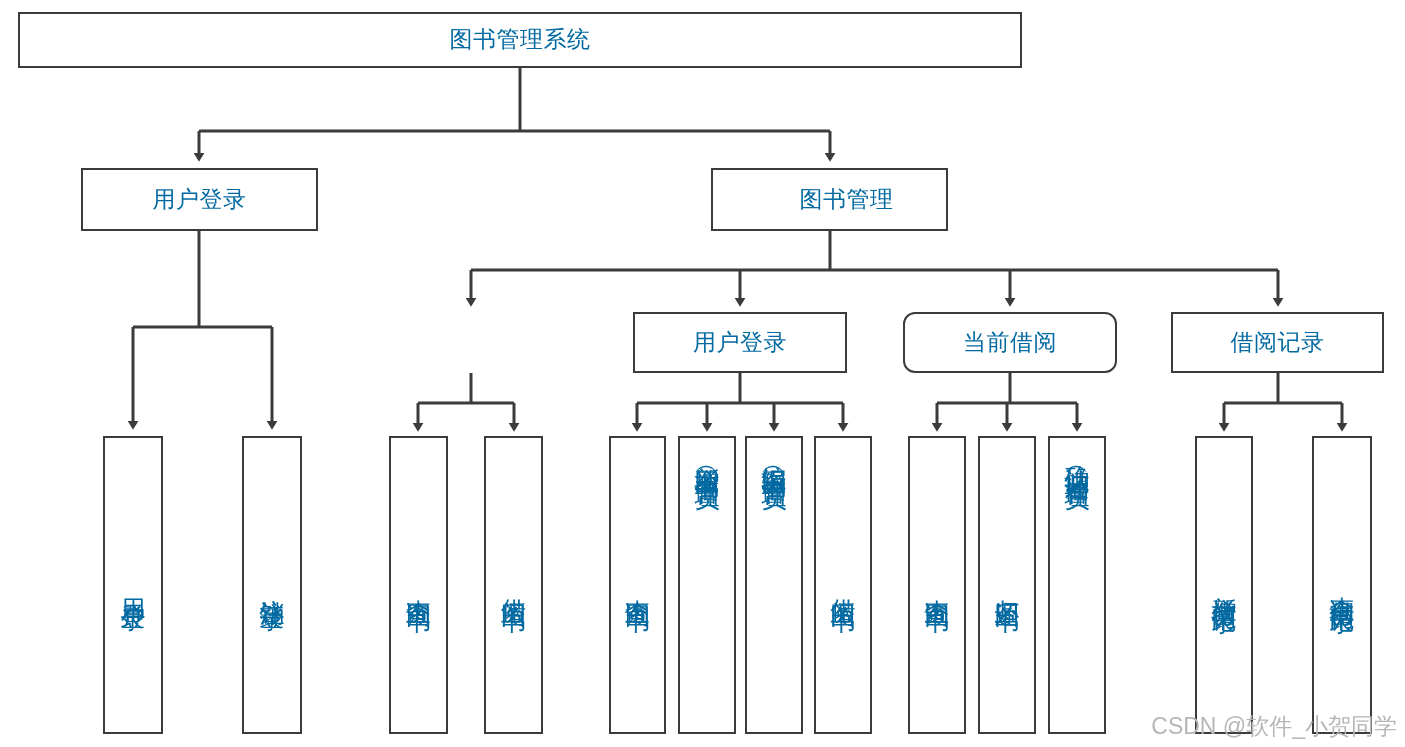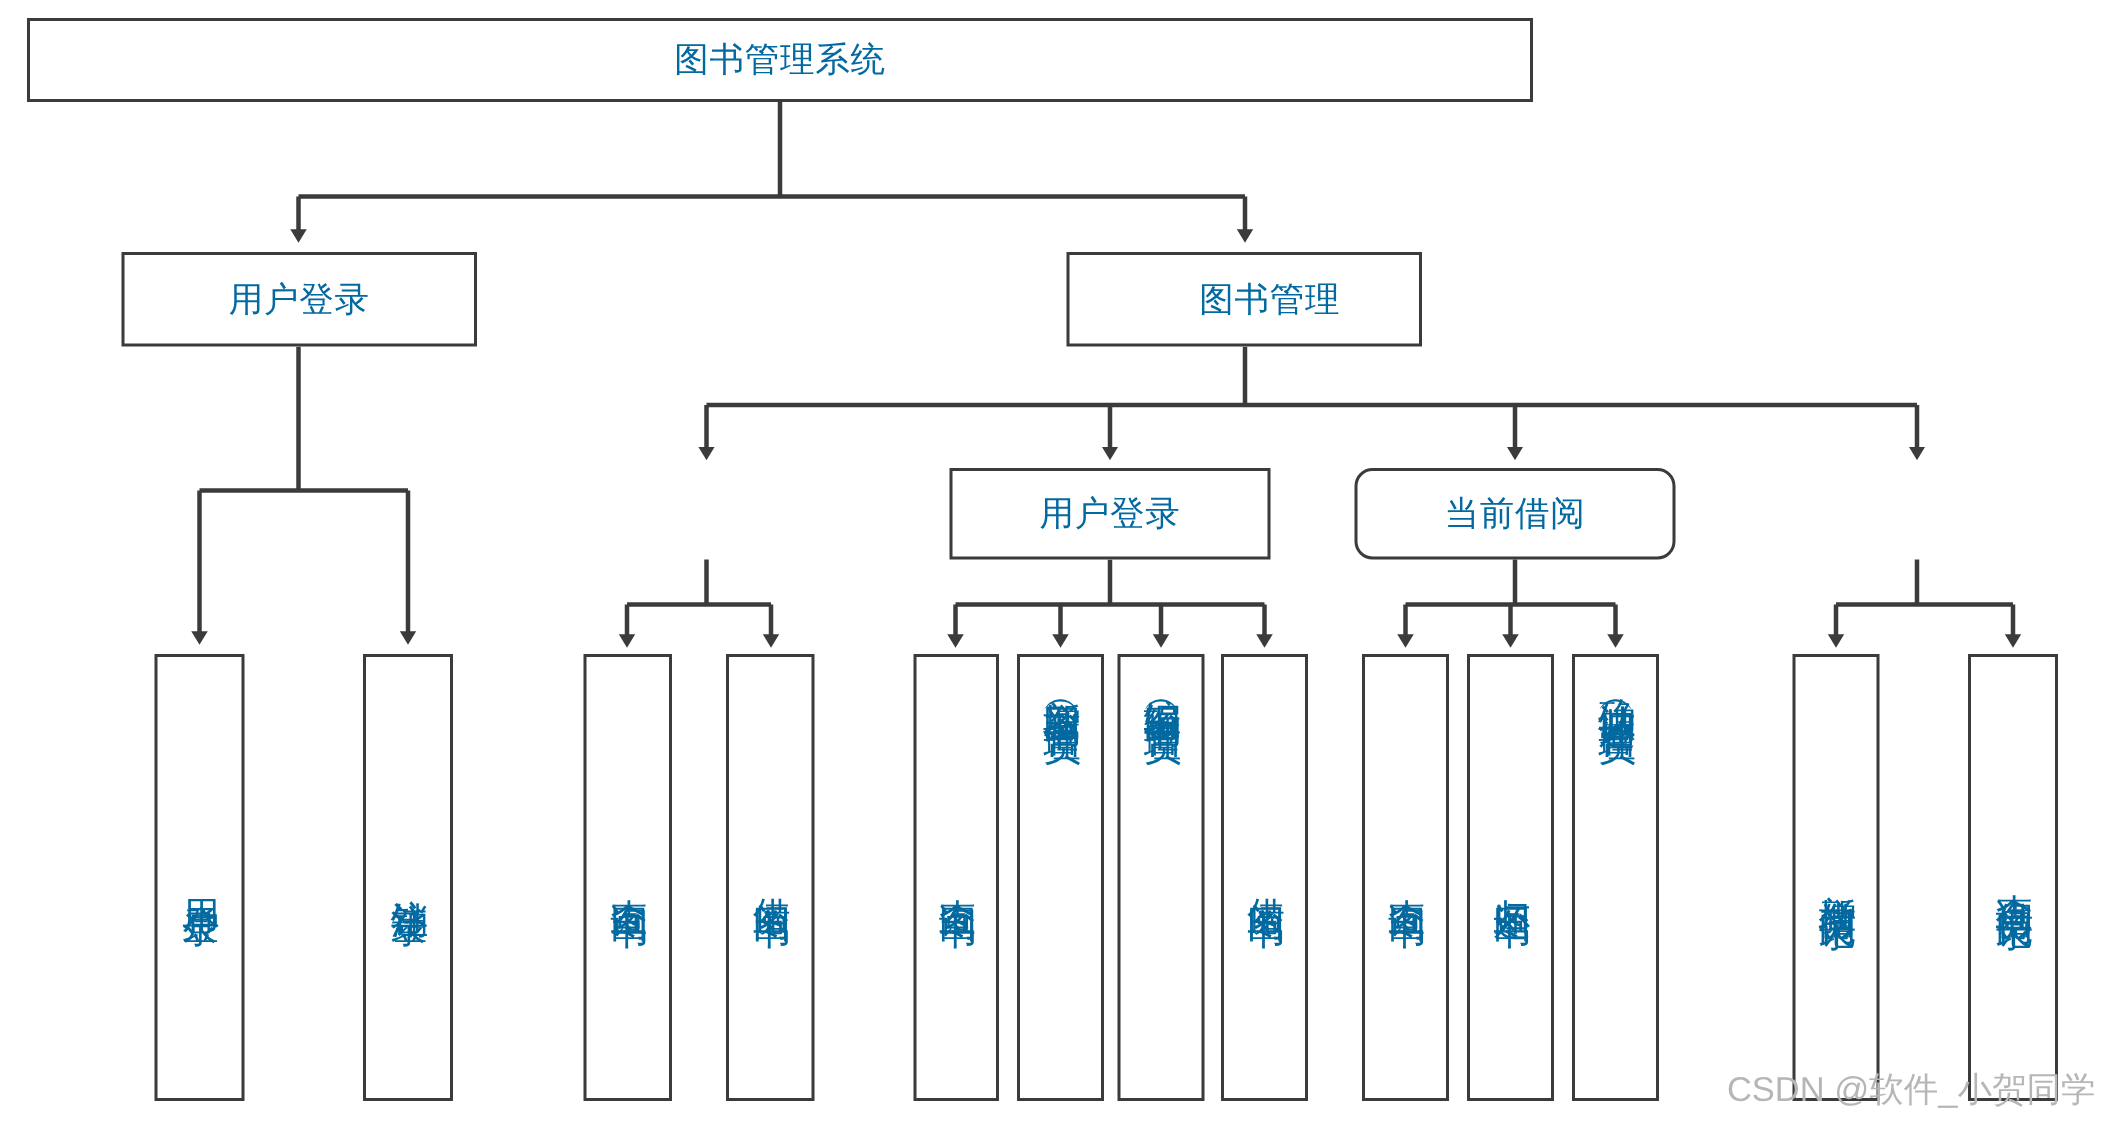--- a/index.html
+++ b/index.html
@@ -139,20 +139,23 @@
   <div class="node horizontal" style="left:711px; top:168px; width:237px; height:63px;padding-left:34px;">
     <span class="label">图书管理</span>
   </div>
 
   <div class="node horizontal" style="left:633px; top:312px; width:214px; height:61px;">
     <span class="label">用户登录</span>
   </div>
   <div class="node horizontal" style="left:903px; top:312px; width:214px; height:61px;border-radius:12px;">
     <span class="label">当前借阅</span>
   </div>
+  <div class="node horizontal" style="left:1171px; top:312px; width:213px; height:61px;">
+    <span class="label">借阅记录</span>
+  </div>
 
   <div class="node vertical center-v" style="left:103px; top:436px; width:60px; height:298px;">
     <span class="label">用户登录</span>
   </div>
   <div class="node vertical center-v" style="left:242px; top:436px; width:60px; height:298px;">
     <span class="label">注销登录</span>
   </div>
   <div class="node vertical center-v" style="left:389px; top:436px; width:59px; height:298px;">
     <span class="label">查询图书</span>
   </div>

